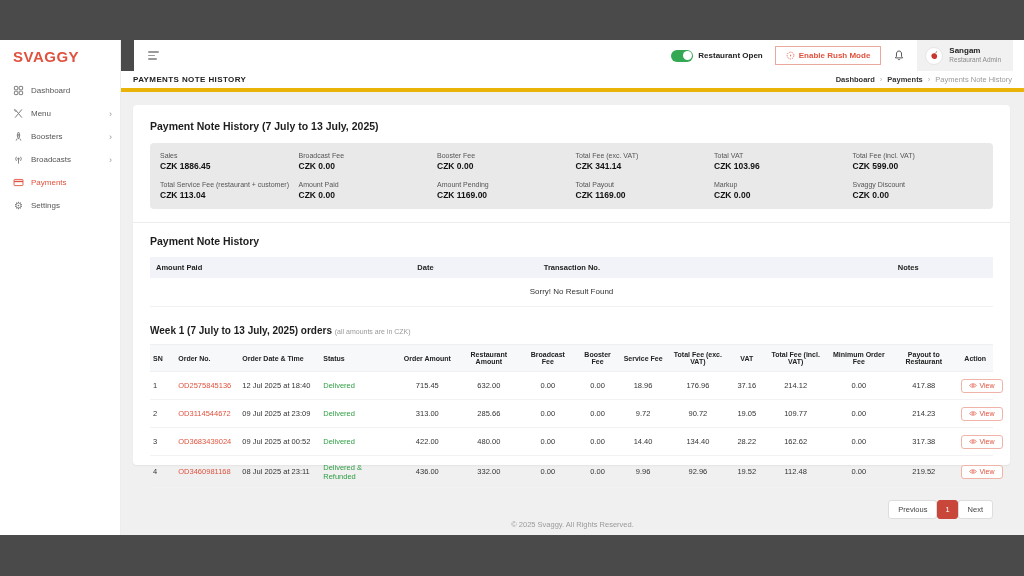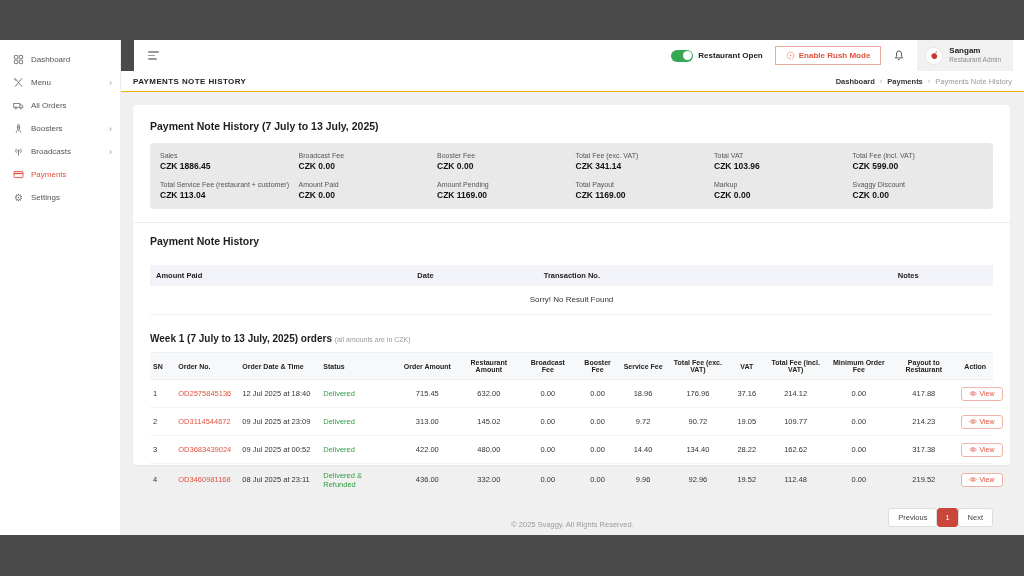--- a/index.html
+++ b/index.html
@@ -29,41 +29,41 @@
   .sidebar { position:absolute; left:0; top:40px; width:121px; height:495px; background:#fff; border-right:1px solid #ededed; z-index:2; }
   .logo { font-size:15px; font-weight:bold; color:#e0523e; letter-spacing:0.5px; padding:8px 0 0 13px; height:31px; }
   .nav { margin-top:8px; }
   .nav-item { display:flex; align-items:center; gap:7px; padding:6px 8px 6px 13px; font-size:8px; color:#555; cursor:pointer; }
   .nav-item .ni-icon { width:11px; height:11px; display:flex; align-items:center; justify-content:center; color:#777; font-size:10px; line-height:1; }
   .nav-item .chev { margin-left:auto; color:#999; font-size:9px; }
   .nav-item.active { color:#e0523e; }
   .nav-item.active .ni-icon { color:#e0523e; }
 
   
-  .pagebar { position:absolute; left:121px; top:71px; width:903px; height:21px; background:#fff; border-bottom:1px solid #eab308;
+  .pagebar { position:absolute; left:121px; top:71px; width:903px; height:21px; background:#fff; border-bottom:4px solid #eab308;
              display:flex; align-items:center; justify-content:space-between; padding:0 12px;text-align:center; }
   .page-title { font-size:8px; font-weight:bold; letter-spacing:0.4px; color:#222; }
   .breadcrumb { display:flex; align-items:center; gap:5px; font-size:7.5px; }
   .crumb { color:#333; font-weight:bold; cursor:pointer; }
   .crumb.current { color:#9a9a9a; font-weight:normal; cursor:default; }
   .crumb-sep { color:#b0b0b0; }
 
   
   .main { position:absolute; left:121px; top:92px; width:903px; height:443px; background:#f0f0f1; }
   .card { position:absolute; left:12px; top:13px; width:877px; height:360px; background:#fff; border-radius:4px;
           box-shadow:0 1px 2px rgba(0,0,0,0.05); padding:15px 17px; }
   .card-title { font-size:10.5px; font-weight:bold; color:#1d1d1d; margin-bottom:11px; }
 
   .stats { background:#e9e9ea; border-radius:4px; padding:9px 10px; display:grid;
            grid-template-columns:repeat(6,1fr); row-gap:10px; column-gap:8px; }
   .stat-label { font-size:7px; color:#555; margin-bottom:2px; }
   .stat-value { font-size:8.5px; font-weight:bold; color:#111; }
 
   .divider { border:none; border-top:1px solid #ececec; margin:13px -17px 0; }
-  .section-title { font-size:10.5px; font-weight:bold; color:#1d1d1d; margin:12px 0 18px; }
+  .section-title { font-size:10.5px; font-weight:bold; color:#1d1d1d; margin:12px 0 10px; }
 
   table { width:100%; border-collapse:collapse; table-layout:fixed; }
   .history-table th { background:#f2f3f8; font-size:7.5px; font-weight:bold; color:#222; text-align:left; padding:6px 6px; }
   .history-empty { text-align:center; font-size:8px; color:#333; padding:9px 0 10px; border-bottom:1px solid #f1f1f1; }
 
   .week-title { margin:18px 0 8px; font-size:10px; font-weight:bold; color:#1d1d1d; }
   .week-sub { font-size:7px; font-weight:normal; color:#9a9a9a; }
 
   .orders-table th { background:#f7f8fa; font-size:7px; font-weight:bold; color:#222; padding:6px 3px;
                      border-top:1px solid #eef0f4; border-bottom:1px solid #eef0f4; text-align:center; }
@@ -79,20 +79,21 @@
   .page-btn.active { background:#c9463a; border-color:#c9463a; color:#fff; padding:4px 7px; }
 
   .footer { position:absolute; left:0; right:0; bottom:6px; text-align:center; font-size:7.5px; color:#9a9a9a; }
 </style>
 </head>
 <body>
 
 <div class="frame">
 
   <aside class="sidebar">
+    <div class="logo">SVAGGY</div>
     <nav class="nav">
       <div class="nav-item">
         <span class="ni-icon">
             <svg width="11" height="11" viewBox="0 0 16 16" fill="none" stroke="currentColor" stroke-width="1.4">
               <rect x="2" y="2" width="5" height="5" rx="1"></rect>
               <rect x="9" y="2" width="5" height="5" rx="1"></rect>
               <rect x="2" y="9" width="5" height="5" rx="1"></rect>
               <rect x="9" y="9" width="5" height="5" rx="1"></rect>
             </svg>
           </span>
@@ -101,31 +102,20 @@
       <div class="nav-item">
         <span class="ni-icon">
             <svg width="11" height="11" viewBox="0 0 16 16" fill="none" stroke="currentColor" stroke-width="1.4">
               <path d="M3 2 L13 14"></path>
               <path d="M13 2 L3 14"></path>
               <path d="M2.2 2 C2.2 4 4 5.5 5 5"></path>
             </svg>
           </span>
         <span>Menu</span>
         <span class="chev">›</span>
-      </div>
-      <div class="nav-item">
-        <span class="ni-icon">
-            <svg width="11" height="11" viewBox="0 0 16 16" fill="none" stroke="currentColor" stroke-width="1.3">
-              <rect x="1" y="5" width="9" height="5.5"></rect>
-              <path d="M10 7 h2.6 l1.9 2 v1.5 h-1.9"></path>
-              <circle cx="4" cy="11.8" r="1.3"></circle>
-              <circle cx="11.5" cy="11.8" r="1.3"></circle>
-            </svg>
-          </span>
-        <span>All Orders</span>
       </div>
       <div class="nav-item">
         <span class="ni-icon">
             <svg width="11" height="11" viewBox="0 0 16 16" fill="none" stroke="currentColor" stroke-width="1.3">
               <path d="M8 1.5 C10.2 3.5 10.5 8 8 11.5 C5.5 8 5.8 3.5 8 1.5 Z"></path>
               <circle cx="8" cy="6" r="1.2"></circle>
               <path d="M6 11 L4.5 14 M10 11 L11.5 14"></path>
             </svg>
           </span>
         <span>Boosters</span>
@@ -359,21 +349,21 @@
                   </span>
                   <span>View</span>
                 </button></td>
           </tr>
           <tr>
             <td class="tl">2</td>
             <td class="tl"><span class="order-link">OD3114544672</span></td>
             <td class="tl">09 Jul 2025 at 23:09</td>
             <td class="tl"><span class="status-ok">Delivered</span></td>
             <td>313.00</td>
-            <td>145.02</td>
+            <td>285.66</td>
             <td>0.00</td>
             <td>0.00</td>
             <td>9.72</td>
             <td>90.72</td>
             <td>19.05</td>
             <td>109.77</td>
             <td>0.00</td>
             <td>214.23</td>
             <td><button class="view-btn">
                   <span style="display:flex;">

